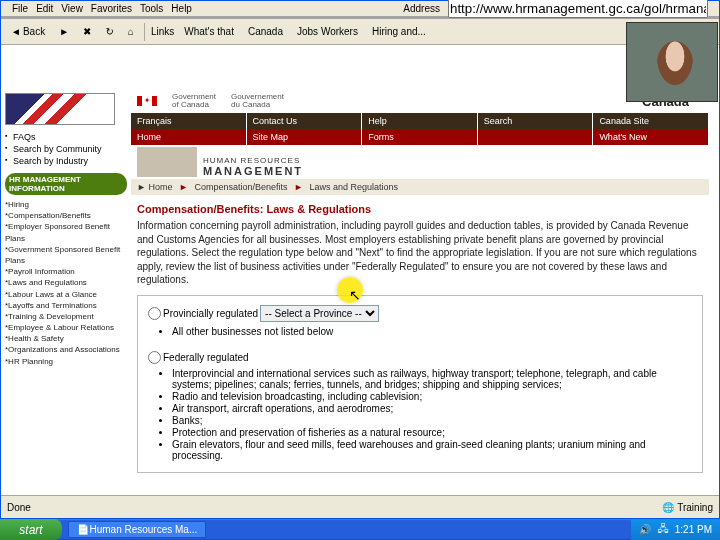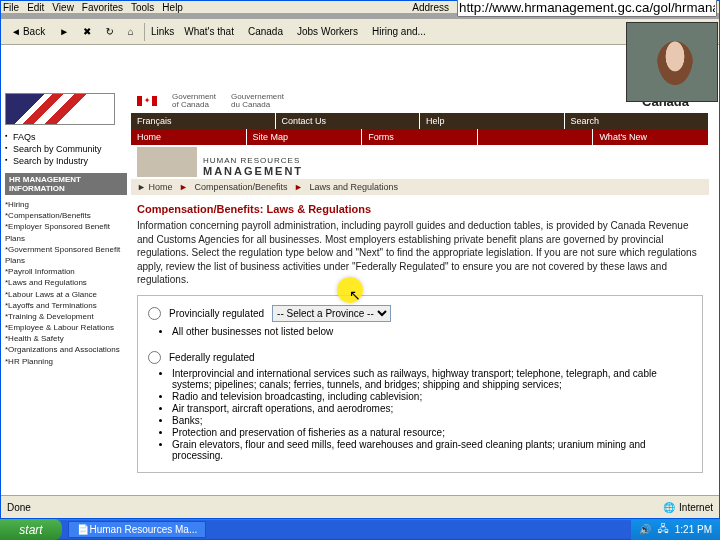--- a/index.html
+++ b/index.html
@@ -2,40 +2,40 @@
 <html><head>
 <meta charset="utf-8">
 <style>
 * { margin: 0; padding: 0; box-sizing: border-box; }
 body { font-family: Tahoma, Arial, sans-serif; font-size: 10px; background: #3a6ea5; width: 720px; height: 540px; overflow: hidden; position: relative; }
 .window { position: absolute; top: 0; left: 0; width: 720px; height: 519px; background: #fff; border: 1px solid #0054e3; }
 .titlebar { height: 22px; background: linear-gradient(#0058e6, #3d91ff 8%, #0054e3 40%, #0054e3 88%, #003dd9); color: #fff; display: flex; align-items: center; padding: 0 4px; font-size: 11px; }
 .titlebar .title { flex: 1; padding-left: 2px; white-space: nowrap; overflow: hidden; }
 .titlebar .wbtn { width: 18px; height: 16px; margin-left: 2px; background: linear-gradient(#6fa8ff,#2a6de0); border: 1px solid #fff; border-radius: 2px; color: #fff; text-align: center; line-height: 13px; font-size: 10px; font-weight: bold; }
 .titlebar .close { background: linear-gradient(#f5a085,#e04a2a); }
-.menubar { height: 18px; background: #ece9d8; display: flex; align-items: center; padding: 0 2px; font-size: 10px; gap: 8px; border-bottom: 6px solid #a3a3a3; }
+.menubar { height: 18px; background: #ece9d8; display: flex; align-items: center; padding: 0 11px; font-size: 10px; gap: 8px; border-bottom: 3px solid #a3a3a3; }
 .menubar span { cursor: default; }
 .toolbar { height: 26px; background: #ece9d8; display: flex; align-items: center; padding: 0 6px; gap: 6px; border-bottom: 1px solid #aca899; font-size: 10px; }
 .toolbar .tbtn { display: flex; align-items: center; gap: 2px; padding: 1px 4px; }
 .toolbar .sep { width: 1px; height: 18px; background: #aca899; }
 .content { position: absolute; top: 88px; left: 0; right: 0; bottom: 18px; background: #fff; overflow: hidden; }
 .statusbar { position: absolute; bottom: 0; left: 0; right: 0; height: 18px; background: #ece9d8; border-top: 1px solid #aca899; display: flex; align-items: center; padding: 11px 6px; font-size: 10px; justify-content: space-between; }
 .taskbar { position: absolute; bottom: 0; left: 0; right: 0; height: 21px; background: linear-gradient(#3c81f3,#245edb 8%,#245edb 92%,#1848b5); display: flex; align-items: center; }
 .start { height: 21px; width: 62px; background: linear-gradient(#4eb24e,#2e8b2e); color: #fff; font-weight: normal; font-style: italic; font-size: 12px; display: flex; align-items: center; justify-content: center; border-radius: 0 8px 8px 0; }
 .taskbtn { margin-left: 6px; height: 17px; background: #3c81f3; border: 1px solid #1a50c8; color: #fff; font-size: 10px; padding: 0 8px; display: flex; align-items: center; }
 .tray { margin-left: auto; height: 21px; background: linear-gradient(#1290e9,#0d7ad1); color: #fff; padding: 0 8px; display: flex; align-items: center; gap: 6px; font-size: 10px; }
 
 .page { display: flex; height: 100%; }
 .leftcol { width: 130px; padding: 4px 4px 0 4px; }
 .flag { width: 110px; height: 32px; background: linear-gradient(135deg,#2a2a6a 28%,#fff 28%,#fff 34%,#c22 34%,#c22 42%,#fff 42%,#fff 50%,#c22 50%,#c22 58%,#fff 58%); border: 1px solid #888; margin-bottom: 6px; }
 .leftnav { font-size: 9px; }
 .leftnav ul { list-style: none; margin-bottom: 6px; }
 .leftnav li { padding: 1px 0 1px 8px; position: relative; }
 .leftnav li::before { content: "▪"; position: absolute; left: 0; font-size: 7px; }
-.redbar { background: #737373; color: #fff; font-size: 8px; font-weight: bold; padding: 2px 4px; margin-bottom: 4px; }
+.redbar { background: #4d7c0f; color: #fff; font-size: 8px; font-weight: bold; padding: 2px 4px; margin-bottom: 4px; border-radius: 10px; }
 .sublinks { font-size: 8px; line-height: 1.4; }
 .sublinks div { color: #222; }
 
 .maincol { flex: 1; padding: 0 10px 0 0; }
 .gov-header { display: flex; align-items: center; padding: 4px 6px; gap: 15px; }
 .gov-header .caflag { width: 20px; height: 10px; background: linear-gradient(to right,#c00 25%,#fff 25% 75%,#c00 75%); position: relative; }
 .gov-header .caflag::after { content: "✦"; position: absolute; left: 50%; top: 50%; transform: translate(-50%,-52%); color: #c00; font-size: 8px; }
 .gov-header .govtxt { font-size: 8px; color: #555; line-height: 1; }
 .gov-header .wordmark { margin-left: auto; font-weight: bold; font-size: 13px; color: #222; }
 .gov-header .wordmark .sm { width: 12px; height: 8px; display: inline-block; background: linear-gradient(to right,#c00 25%,#fff 25% 75%,#c00 75%); margin-left: 2px; vertical-align: top; }
@@ -45,21 +45,21 @@
 .topnav.red .cell { background: #900; color: #fff; }
 .banner { height: 34px; display: flex; align-items: flex-end; padding: 0 6px 2px; }
 .banner .img { width: 60px; height: 30px; background: #c9bfae; margin-right: 6px; }
 .banner .btxt { font-size: 8px; letter-spacing: 1px; color: #333; }
 .banner .btxt b { font-size: 11px; letter-spacing: 2px; }
 .crumbs { background: #efe9dc; font-size: 9px; padding: 3px 6px; color: #333; }
 .crumbs .sep2 { color: #900; margin: 0 4px; }
 .pagetitle { color: #900; font-size: 11px; font-weight: bold; padding: 8px 6px 4px; }
 .body { font-size: 10px; padding: 0 6px; color: #222; line-height: 1.35; }
 .options { border: 1px solid #bbb; margin: 8px 6px; padding: 6px 10px 10px; }
-.optrow { display: flex; align-items: center; gap: 8px; margin: 3px 0; }
+.optrow { display: flex; align-items: center; gap: 2px; margin: 3px 0; }
 .optrow input[type=radio] { }
 .optrow select { font-size: 10px; border: 1px solid #7f9db9; height: 17px; }
 .highlight { position: absolute; width: 26px; height: 26px; border-radius: 50%; background: rgba(255,230,0,.85); box-shadow: 0 0 4px rgba(0,0,0,.2); pointer-events: none; z-index: 50; }
 .cursor { position: absolute; z-index: 51; font-size: 14px; color: #000; pointer-events: none; }
 .bullets { margin: 4px 0 0 24px; font-size: 10px; }
 .bullets li { margin: 1px 0; }
 
 .webcam { position: absolute; top: 22px; right: 2px; width: 92px; height: 80px; background: #6a7a70; border: 1px solid #333; z-index: 100; }
 .webcam .face { position: absolute; top: 18px; left: 30px; width: 36px; height: 44px; background: radial-gradient(ellipse at 50% 35%,#e8c8b0 36%,#7a4a30 38% 70%,transparent 72%); border-radius: 50% 50% 48% 48%; }
 </style>
@@ -128,20 +128,21 @@
 of Canada</div>
           <div class="govtxt" style="white-space:pre">Gouvernement
 du Canada</div>
           <div class="wordmark"><span>Canada</span><span class="sm"></span></div>
         </div>
         <div class="topnav dark" id="topnav1">
             <div class="cell">Français</div>
             <div class="cell">Contact Us</div>
             <div class="cell">Help</div>
             <div class="cell">Search</div>
+            <div class="cell">Canada Site</div>
           </div>
         <div class="topnav red" id="topnav2">
             <div class="cell">Home</div>
             <div class="cell">Site Map</div>
             <div class="cell">Forms</div>
             <div class="cell"></div>
             <div class="cell">What's New</div>
           </div>
         <div class="banner">
           <div class="img"></div>
@@ -183,21 +184,21 @@
             </ul>
         </div>
       </div>
     </div>
     <div class="highlight" style="top:188px; left:336px;"></div>
     <div class="cursor" style="top:198px; left:348px;">↖</div>
   </div>
 
   <div class="statusbar">
     <span>Done</span>
-    <span>🌐 <span>Internet</span></span>
+    <span>🌐 <span>Training</span></span>
   </div>
 </div>
 
 <div class="webcam">
     <div class="face"></div>
   </div>
 
 <div class="taskbar">
   <div class="start">start</div>
   <div class="taskbtn">📄 <span>Human Resources Ma...</span></div>

